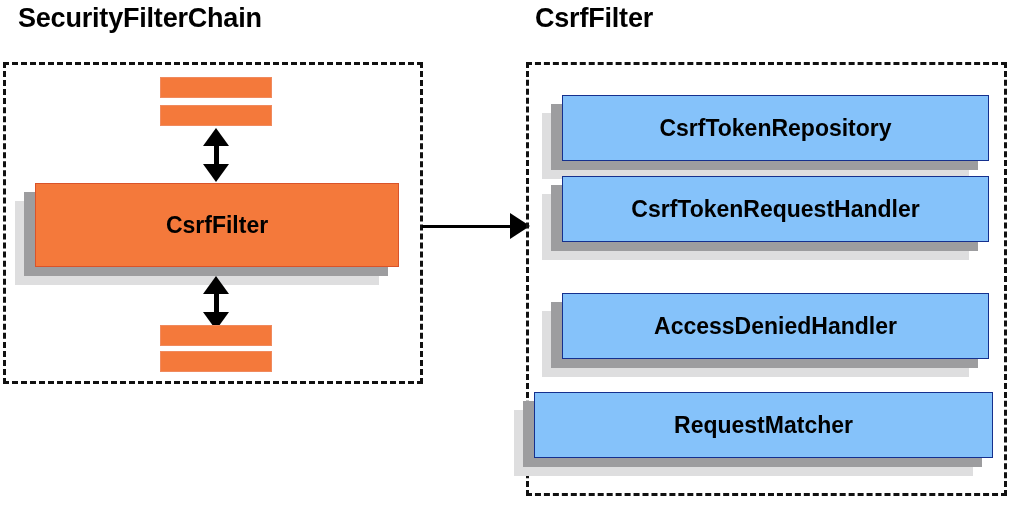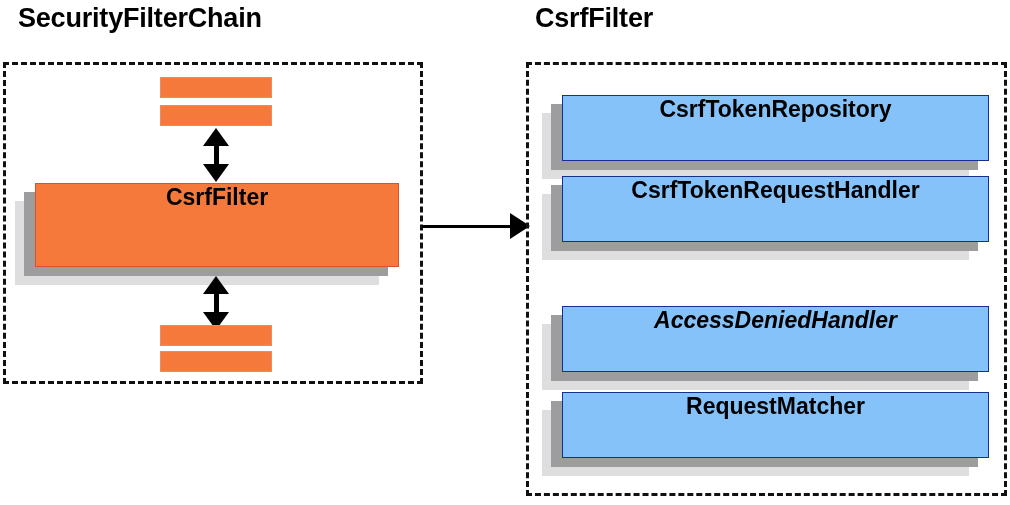--- a/index.html
+++ b/index.html
@@ -62,21 +62,21 @@
   .card .shadow-light {
     background: #dededf;
     transform: translate(-20px, 18px);
   }
   .card .shadow-dark {
     background: #9d9d9f;
     transform: translate(-11px, 9px);
   }
   .card .face {
     display: flex;
-    align-items: flex-start;
+    align-items: center;
     justify-content: center;
   }
   .card .label {
     font-family: "Liberation Sans", sans-serif;
     font-weight: bold;
     color: #000000;
     white-space: nowrap;
     text-align: center;
   }
 
@@ -180,29 +180,29 @@
   </div>
 
   <div class="card card-blue" style="left:562px; top:176px; width:427px; height:66px;">
     <div class="shadow-light"></div>
     <div class="shadow-dark"></div>
     <div class="face">
       <span class="label">CsrfTokenRequestHandler</span>
     </div>
   </div>
 
-  <div class="card card-blue" style="left:562px; top:306px; width:427px; height:66px;font-style:italic;">
+  <div class="card card-blue" style="left:562px; top:293px; width:427px; height:66px;">
     <div class="shadow-light"></div>
     <div class="shadow-dark"></div>
     <div class="face">
       <span class="label">AccessDeniedHandler</span>
     </div>
   </div>
 
-  <div class="card card-blue" style="left:562px; top:392px; width:427px; height:66px;">
+  <div class="card card-blue" style="left:534px; top:392px; width:427px; height:66px;padding-left:32px;">
     <div class="shadow-light"></div>
     <div class="shadow-dark"></div>
     <div class="face">
       <span class="label">RequestMatcher</span>
     </div>
   </div>
 
 </div>
 
 </body></html>

